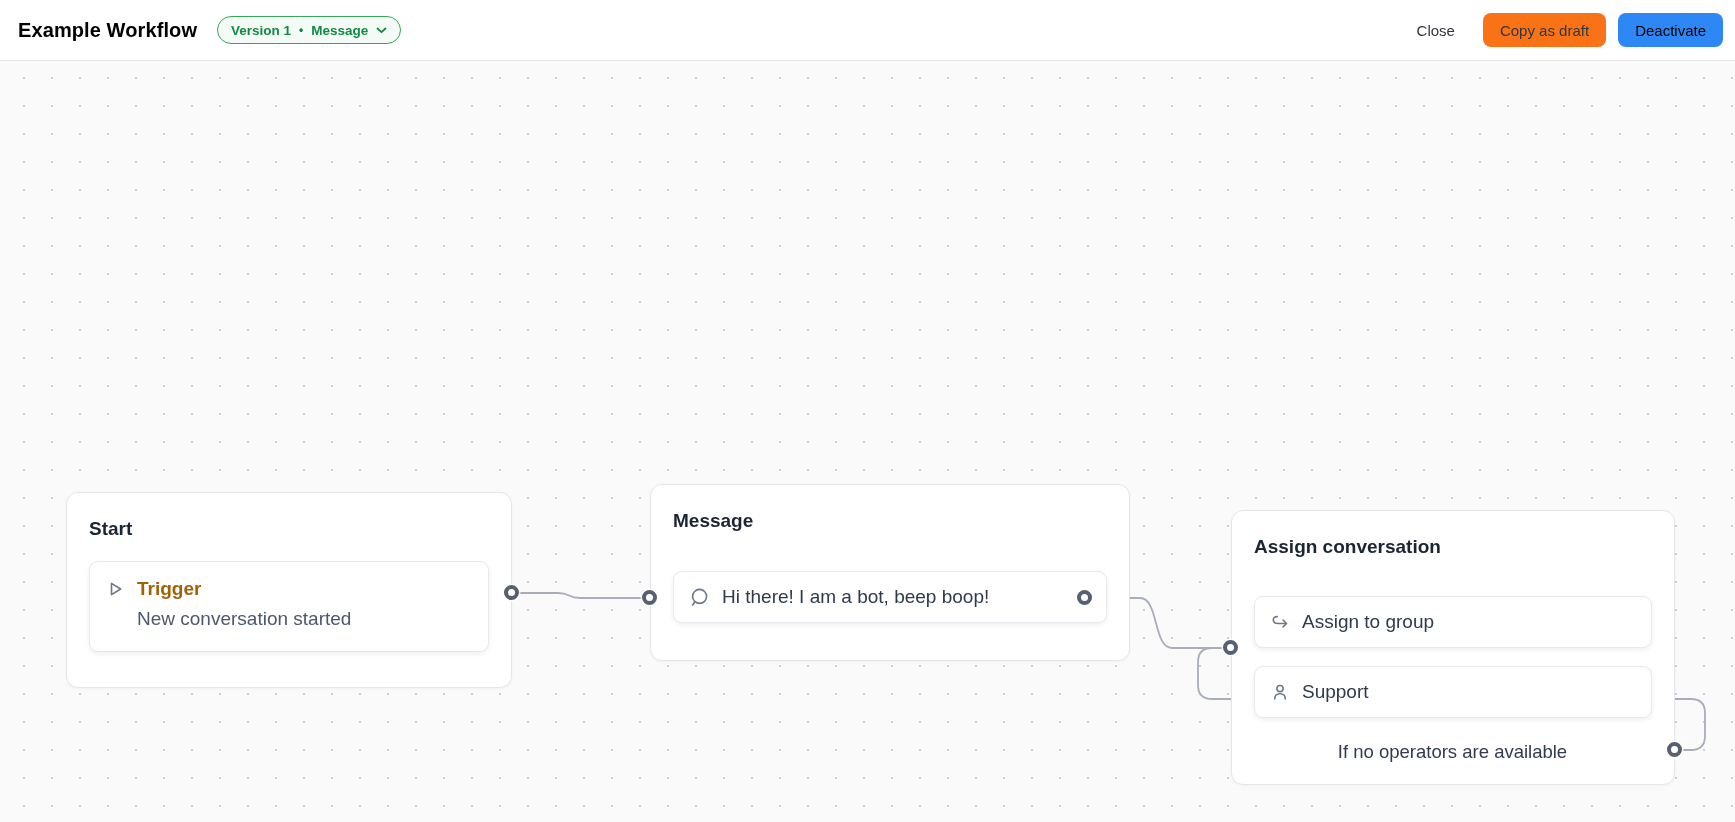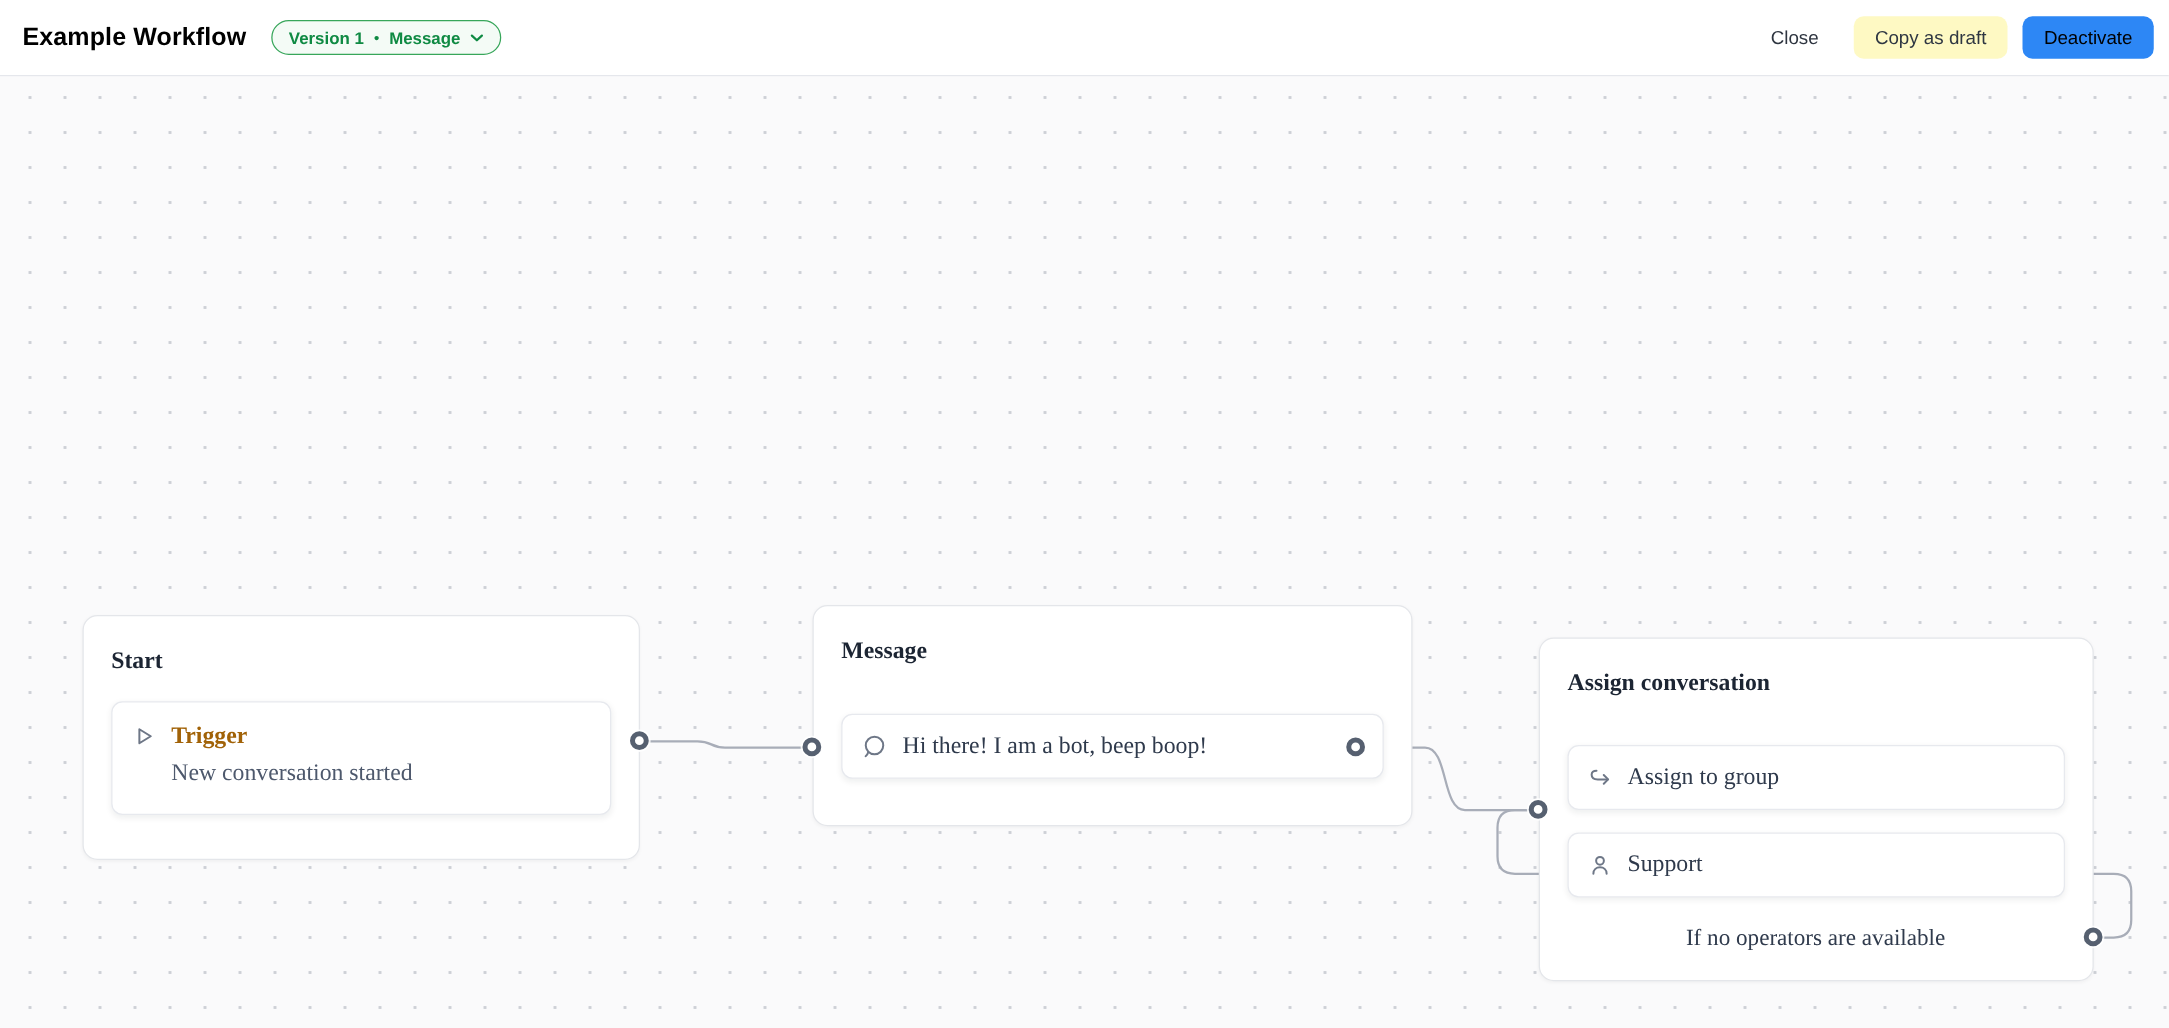--- a/index.html
+++ b/index.html
@@ -25,34 +25,34 @@
     border: 1.5px solid #37a65a; border-radius: 15px;
     background: #f4fbf6; color: #0f8a43;
     font-size: 13.5px; font-weight: 700; cursor: pointer; white-space: nowrap;
   }
   .version-badge .sep { font-size: 12px; font-weight: 700; }
   .chevron-svg { display: block; }
   .topbar-spacer { flex: 1; }
   .btn { font-family: inherit; font-size: 15px; cursor: pointer; white-space: nowrap; }
   .btn-close { background: none; border: none; color: #2e3540; padding: 8px 10px; }
   .btn-copy {
-    margin-left: 18px; background: #fef9c3; border: none; border-radius: 8px;
+    margin-left: 18px; background: #f97316; border: none; border-radius: 8px;
     height: 34px; padding: 0 17px; color: #2f3742; font-weight: 500;
   }
   .btn-deactivate {
     margin-left: 12px; background: #2d87f5; border: none; border-radius: 8px;
     height: 34px; padding: 0 17px; color: #000000; font-weight: 500;
   }
 
   
   .canvas {
     position: absolute; top: 61px; left: 0; width: 1735px; height: 761px;
     background-color: #fafafb;
     background-image: radial-gradient(circle, #cdd0d6 1.1px, transparent 1.35px);
-    background-size: 28px 28px; background-position: 10px 3px; font-family: Liberation Serif, serif;
+    background-size: 28px 28px; background-position: 10px 3px;
   }
   .edge-layer { position: absolute; left: 0; top: 0; z-index: 1; pointer-events: none; }
   .edge { fill: none; stroke: #a8adb8; stroke-width: 1.8; }
 
   .node {
     position: absolute; z-index: 2;
     background: #ffffff; border: 1px solid #e4e6ea; border-radius: 12px;
     padding: 24px 22px; box-shadow: 0 1px 3px rgba(20,24,34,0.04);
   }
   .node-title { font-size: 19px; font-weight: 700; color: #1c2533; line-height: 23px; }

